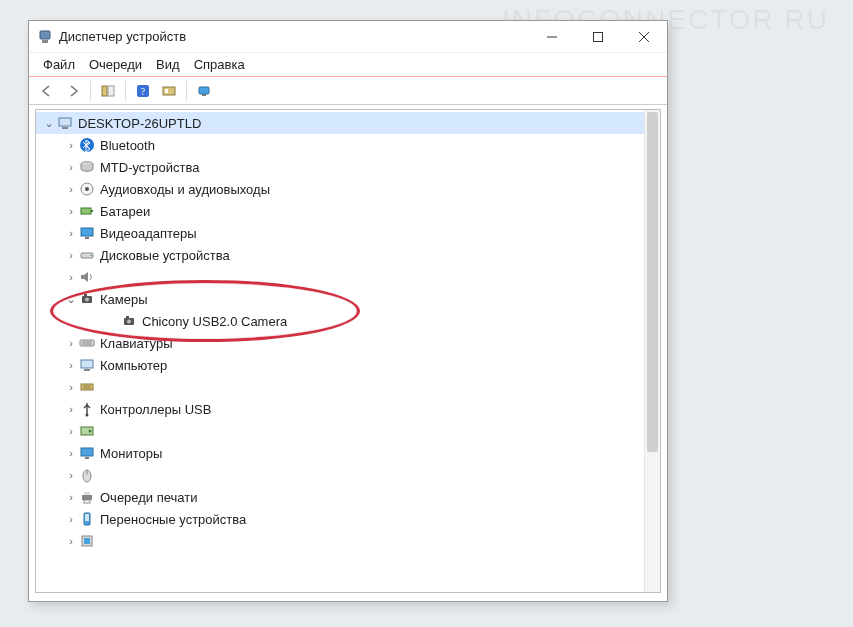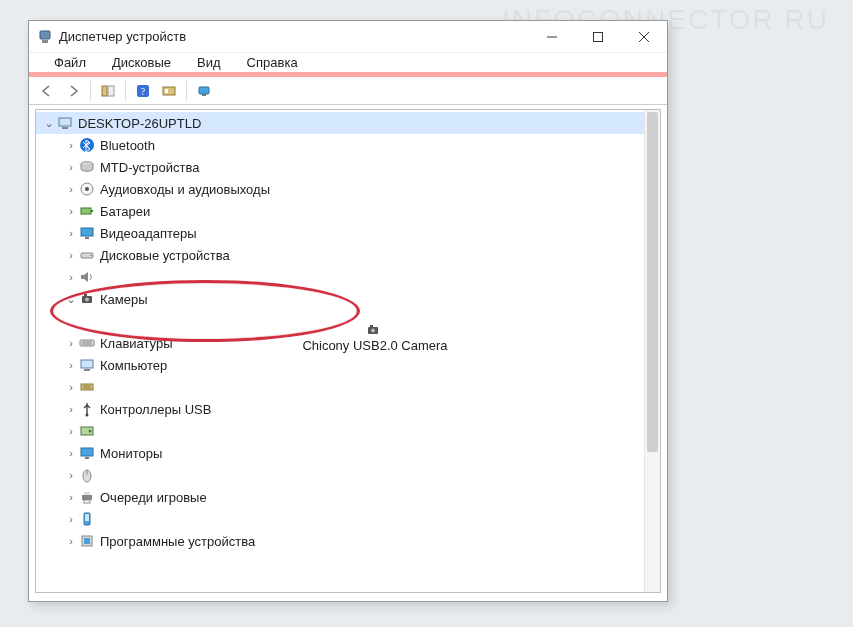--- a/index.html
+++ b/index.html
@@ -35,24 +35,24 @@
   .titlebar .spacer { flex: 1 1 auto; }
   .winbtn {
     width: 46px; height: 30px;
     display:flex; align-items:center; justify-content:center;
     font-family: "Segoe UI Symbol", sans-serif;
     font-size: 11px; color:#333;
   }
   .menubar {
     height: 24px;
     display:flex; align-items:center;
-    padding-left: 21px;
-    border-bottom: 5px solid #fca5a5;
+    padding-left: 10px;
+    border-bottom: 1px solid #fca5a5;
     font-size: 13px;
-    gap: 18px;
+    gap: 6px;
   }
   .menuitem { padding: 2px 4px; }
   .toolbar {
     height: 28px;
     display:flex; align-items:center;
     padding-left: 6px;
     border-bottom: 1px solid #ccc;
     gap: 2px;
   }
   .tbtn {
@@ -90,21 +90,21 @@
   .arrow {
     width:14px; text-align:center; color:#666; font-size:11px;
     user-select:none;
   }
   .arrow.blank { color:transparent; }
   .nicon { width:18px; margin-right:4px; display:flex;align-items:center;justify-content:center;}
   .nlabel { }
   .selected { background:#d6e8ff; }
   .depth0 { padding-left: 6px; }
   .depth1 { padding-left: 28px; }
-  .depth2 { padding-left: 70px; flex-direction: column; }
+  .depth2 { padding-left: 70px; }
   .highlight-oval {
     position:absolute;
     border:3px solid #d03040;
     border-radius:50%;
     pointer-events:none;
     box-shadow: 0 0 0 1px rgba(208,48,64,0.15) inset;
   }
   .watermark {
     position:absolute; top:4px; right:24px;
     font-size:28px; letter-spacing:2px;
@@ -143,21 +143,21 @@
     <div class="winbtn">
         <svg width="10" height="10">
           <line x1="0" y1="0" x2="10" y2="10" stroke="#333"></line>
           <line x1="10" y1="0" x2="0" y2="10" stroke="#333"></line>
         </svg>
       </div>
   </div>
 
   <div class="menubar">
     <span class="menuitem">Файл</span>
-    <span class="menuitem">Дисковые</span>
+    <span class="menuitem">Очереди</span>
     <span class="menuitem">Вид</span>
     <span class="menuitem">Справка</span>
   </div>
 
   <div class="toolbar">
     <div class="tbtn">
         <svg width="14" height="14" viewBox="0 0 14 14">
           <path d="M9 2 L3 7 L9 12" fill="none" stroke="#777" stroke-width="1.6"></path>
         </svg>
       </div>
@@ -369,40 +369,40 @@
         </div>
         <div class="node depth1">
           <span class="arrow">›</span>
           <span class="nicon">
             <svg width="16" height="16" viewBox="0 0 16 16">
               <rect x="3" y="6" width="10" height="5" fill="#888"></rect>
               <rect x="5" y="3" width="6" height="3" fill="#ddd"></rect>
               <rect x="5" y="11" width="6" height="3" fill="#fff" stroke="#888"></rect>
             </svg>
           </span>
-          <span class="nlabel">Очереди игровые</span>
+          <span class="nlabel">Очереди печати</span>
         </div>
         <div class="node depth1">
           <span class="arrow">›</span>
           <span class="nicon">
             <svg width="16" height="16" viewBox="0 0 16 16">
               <rect x="5" y="2" width="6" height="12" rx="1" fill="#4aa3e0" stroke="#2a6fa0"></rect>
               <rect x="6" y="3" width="4" height="7" fill="#cfe3f7"></rect>
             </svg>
           </span>
+          <span class="nlabel">Переносные устройства</span>
         </div>
         <div class="node depth1">
           <span class="arrow">›</span>
           <span class="nicon">
             <svg width="16" height="16" viewBox="0 0 16 16">
               <rect x="3" y="3" width="10" height="10" fill="#d9d9d9" stroke="#888"></rect>
               <rect x="5" y="5" width="6" height="6" fill="#4aa3e0"></rect>
             </svg>
           </span>
-          <span class="nlabel">Программные устройства</span>
         </div>
       </div>
     <div class="vscroll">
       <div class="vthumb"></div>
     </div>
     <div class="highlight-oval" style="left:14px; top:170px; width:310px; height:62px;"></div>
   </div>
 
 </div>
 

